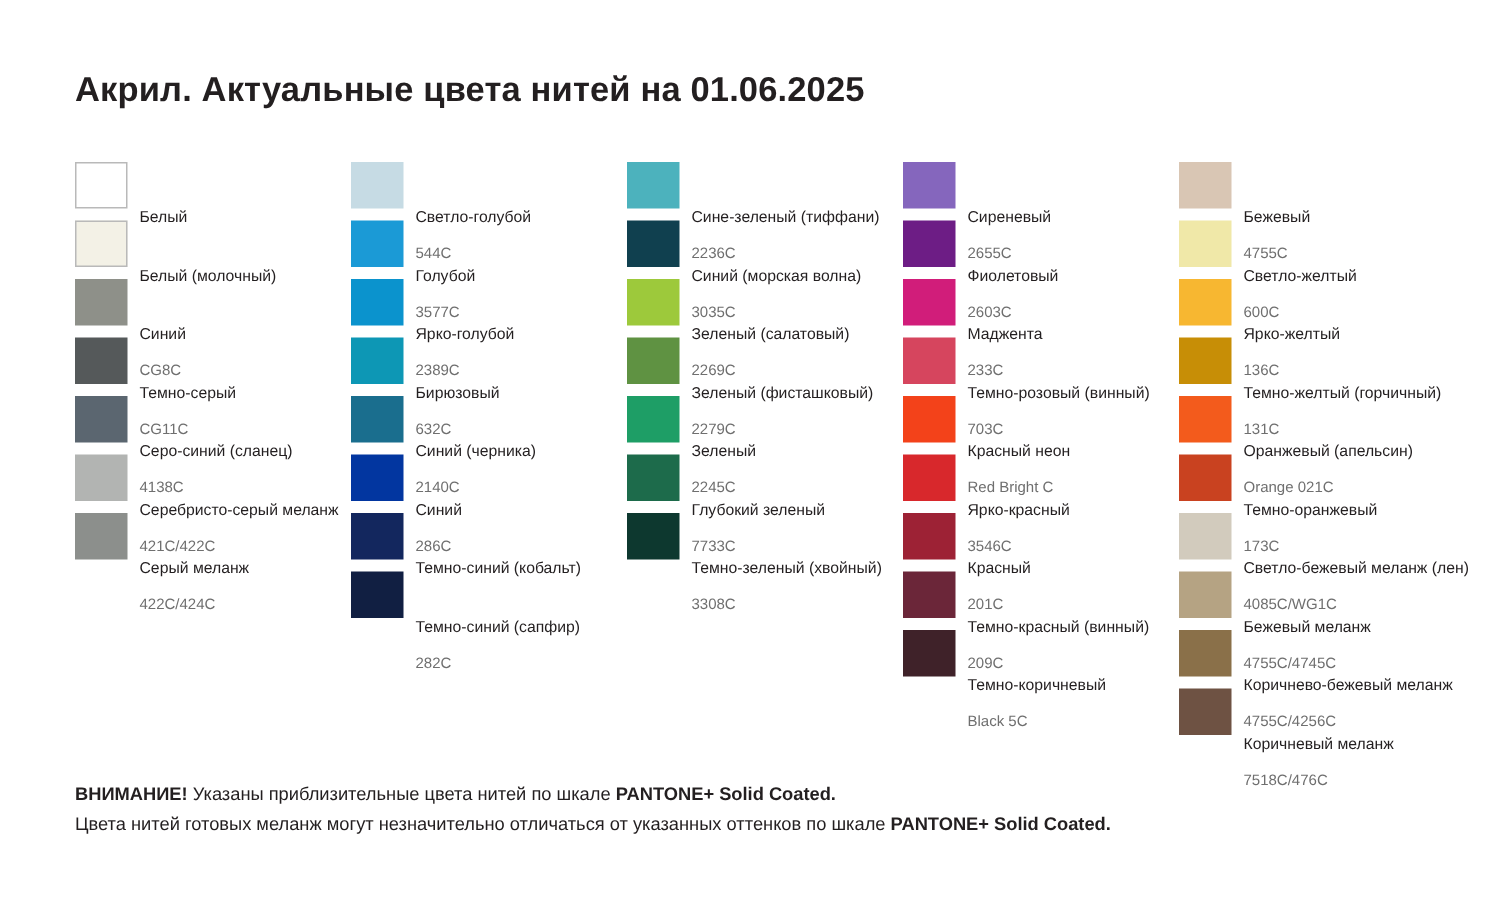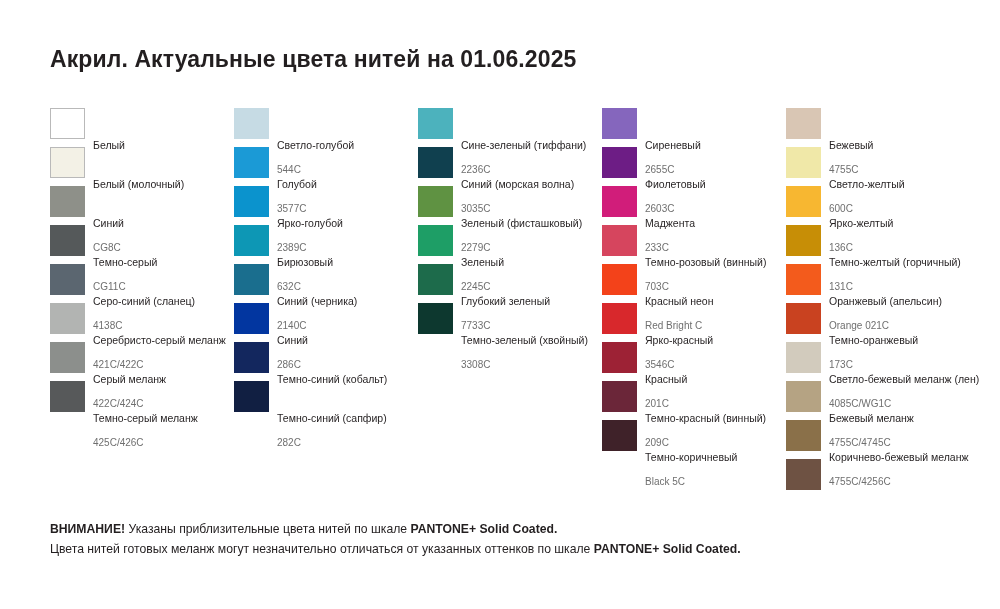--- a/index.html
+++ b/index.html
@@ -142,27 +142,20 @@
             <div class="lbl-code">421C/422C</div>
           </div>
         </div>
         <div class="swatch-row">
           <div class="chip" style="background: rgb(140, 143, 140);"></div>
           <div class="labels">
             <div class="lbl-name">Серый меланж</div>
             <div class="lbl-code">422C/424C</div>
           </div>
         </div>
-        <div class="swatch-row">
-          <div class="chip" style="background: rgb(87, 89, 90);"></div>
-          <div class="labels">
-            <div class="lbl-name">Темно-серый меланж</div>
-            <div class="lbl-code">425C/426C</div>
-          </div>
-        </div>
       </div>
       <div class="column">
         <div class="swatch-row">
           <div class="chip" style="background: rgb(198, 219, 228);"></div>
           <div class="labels">
             <div class="lbl-name">Светло-голубой</div>
             <div class="lbl-code">544C</div>
           </div>
         </div>
         <div class="swatch-row">
@@ -223,20 +216,27 @@
           </div>
         </div>
         <div class="swatch-row">
           <div class="chip" style="background: rgb(16, 64, 79);"></div>
           <div class="labels">
             <div class="lbl-name">Синий (морская волна)</div>
             <div class="lbl-code">3035C</div>
           </div>
         </div>
         <div class="swatch-row">
+          <div class="chip" style="background: rgb(157, 201, 59);"></div>
+          <div class="labels">
+            <div class="lbl-name">Зеленый (салатовый)</div>
+            <div class="lbl-code">2269C</div>
+          </div>
+        </div>
+        <div class="swatch-row">
           <div class="chip" style="background: rgb(95, 146, 66);"></div>
           <div class="labels">
             <div class="lbl-name">Зеленый (фисташковый)</div>
             <div class="lbl-code">2279C</div>
           </div>
         </div>
         <div class="swatch-row">
           <div class="chip" style="background: rgb(30, 158, 102);"></div>
           <div class="labels">
             <div class="lbl-name">Зеленый</div>
@@ -382,20 +382,24 @@
         </div>
         <div class="swatch-row">
           <div class="chip" style="background: rgb(138, 112, 73);"></div>
           <div class="labels">
             <div class="lbl-name">Коричнево-бежевый меланж</div>
             <div class="lbl-code">4755C/4256C</div>
           </div>
         </div>
         <div class="swatch-row">
           <div class="chip" style="background: rgb(110, 82, 67);"></div>
+          <div class="labels">
+            <div class="lbl-name">Коричневый меланж</div>
+            <div class="lbl-code">7518C/476C</div>
+          </div>
         </div>
       </div>
     </div>
 
   <div class="footer">
     <div class="footer-line">
       <b>ВНИМАНИЕ!</b><span> Указаны приблизительные цвета нитей по шкале </span><b>PANTONE+ Solid Coated.</b>
     </div>
     <div class="footer-line">
       <span>Цвета нитей готовых меланж могут незначительно отличаться от указанных оттенков по шкале </span><b>PANTONE+ Solid Coated.</b>

